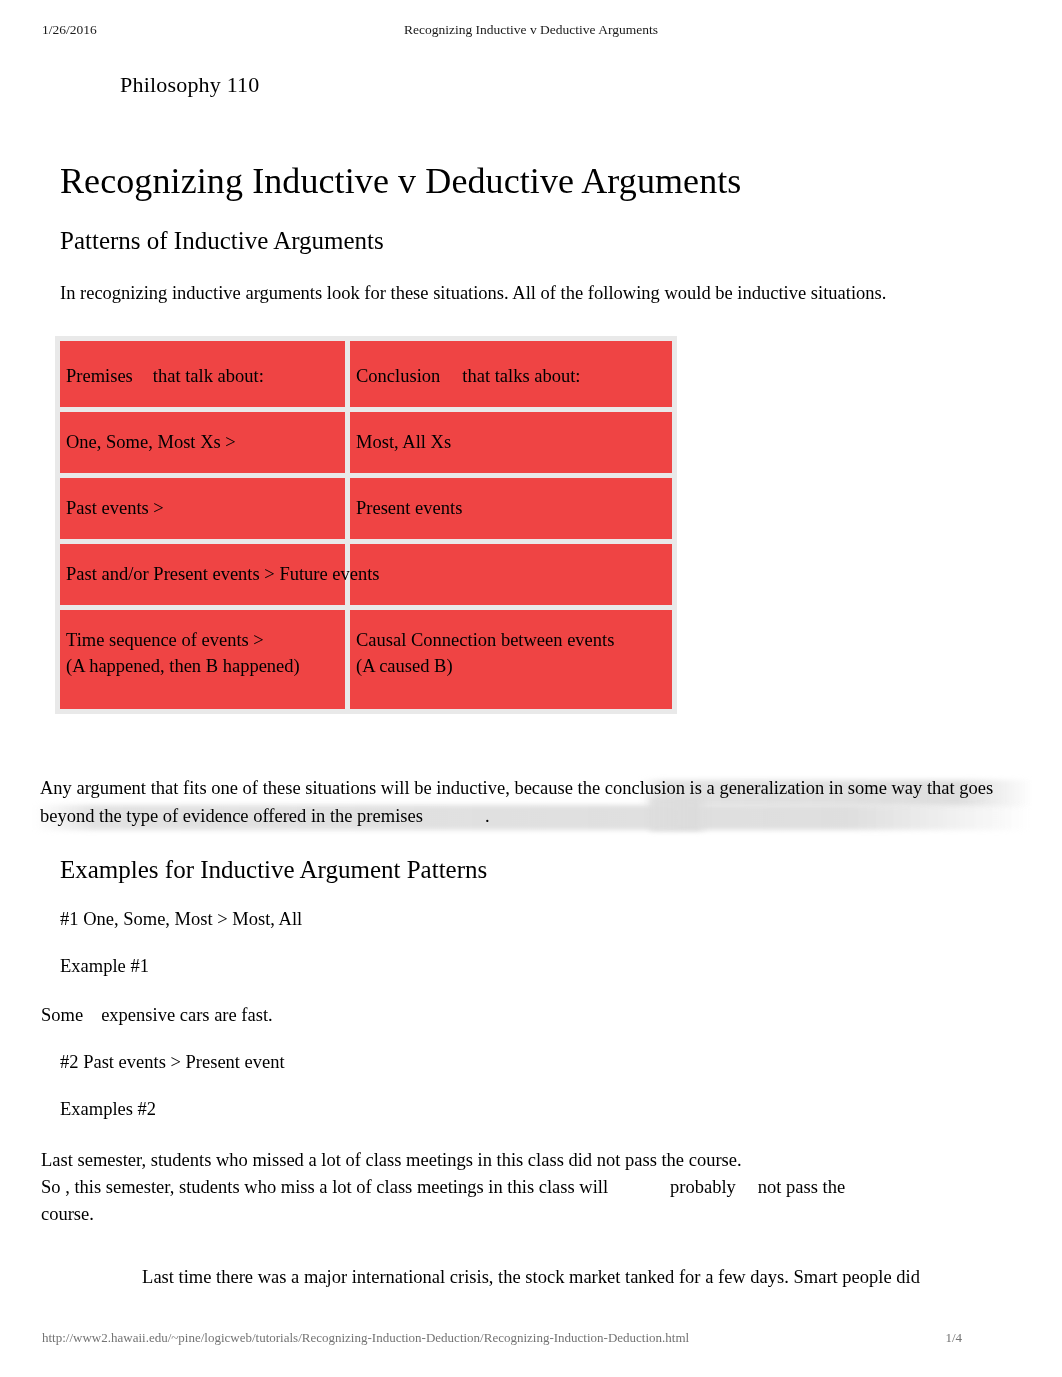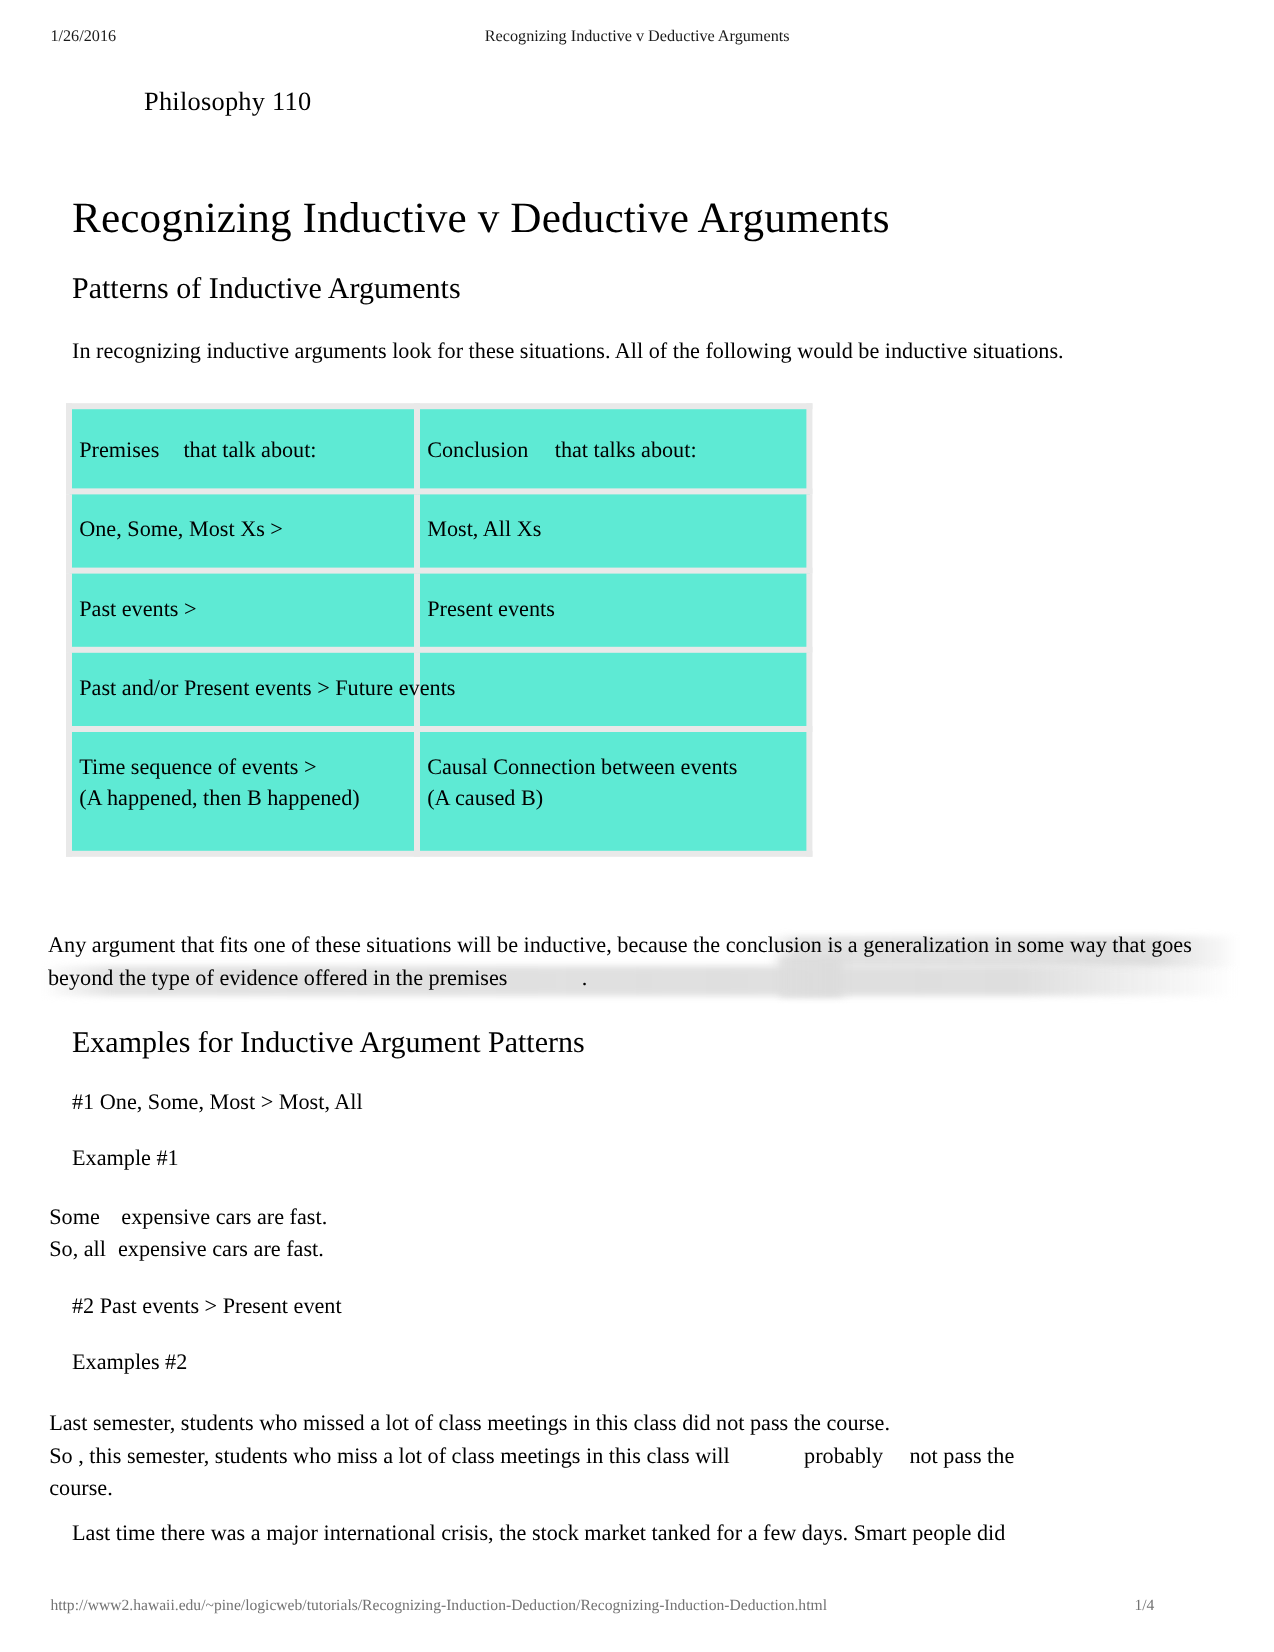--- a/index.html
+++ b/index.html
@@ -134,21 +134,21 @@
     table-layout: fixed;
     font-size: 18.5px;
     line-height: 26px;
   }
   table.grid col.c1 { width: 290px; }
   table.grid col.c2 { width: 327px; }
   table.grid td {
     border: 5px solid #e9e9e9;
     padding: 17px 0 18px 6px;
     vertical-align: top;
-    background: #5eead4;
+    background: #ef4444;
     overflow: visible;
     white-space: nowrap;
   }
   table.grid tr.r-last td { padding-bottom: 30px; }
   table.grid tr.r-first td { padding-top: 22px; }
   .cellspan { display: inline-block; }
   .gap-1 { display: inline-block; width: 20px; }
   .gap-2 { display: inline-block; width: 22px; }
 
   .ex-lines {
@@ -224,33 +224,32 @@
   </div>
 
   <h2 class="h2" style="margin-top:24px;font-family:Liberation Serif, serif;">Examples for Inductive Argument Patterns</h2>
 
   <p class="para tight">#1 One, Some, Most &gt; Most, All</p>
 
   <p class="para tight">Example #1</p>
 
   <div class="ex-lines">
     <div><span>Some</span><span class="sp-a"></span><span>expensive cars are fast.</span></div>
-    <div><span>So, all</span><span class="sp-b"></span><span>expensive cars are fast.</span></div>
   </div>
 
   <p class="para tight" style="">#2 Past events &gt; Present event</p>
 
   <p class="para tight">Examples #2</p>
 
   <div class="ex-lines" style="margin-top:24px; line-height:27px;">
     <div>Last semester, students who missed a lot of class meetings in this class did not pass the course.</div>
     <div><span>So , this semester, students who miss a lot of class meetings in this class will</span><span class="sp-c"></span><span>probably</span><span class="sp-d"></span><span>not pass the</span></div>
     <div>course.</div>
   </div>
 
-  <p class="para" style="margin-top:9px;">Last time there was a major international crisis, the stock market tanked for a few days. Smart people did</p>
+  <p class="para" style="margin-top:35px;text-align:center;">Last time there was a major international crisis, the stock market tanked for a few days. Smart people did</p>
 
 </div>
 
 <div class="page-footer">
   <span class="ftr-url">http://www2.hawaii.edu/~pine/logicweb/tutorials/Recognizing-Induction-Deduction/Recognizing-Induction-Deduction.html</span>
   <span class="ftr-page">1/4</span>
 </div>
 
 </body></html>

